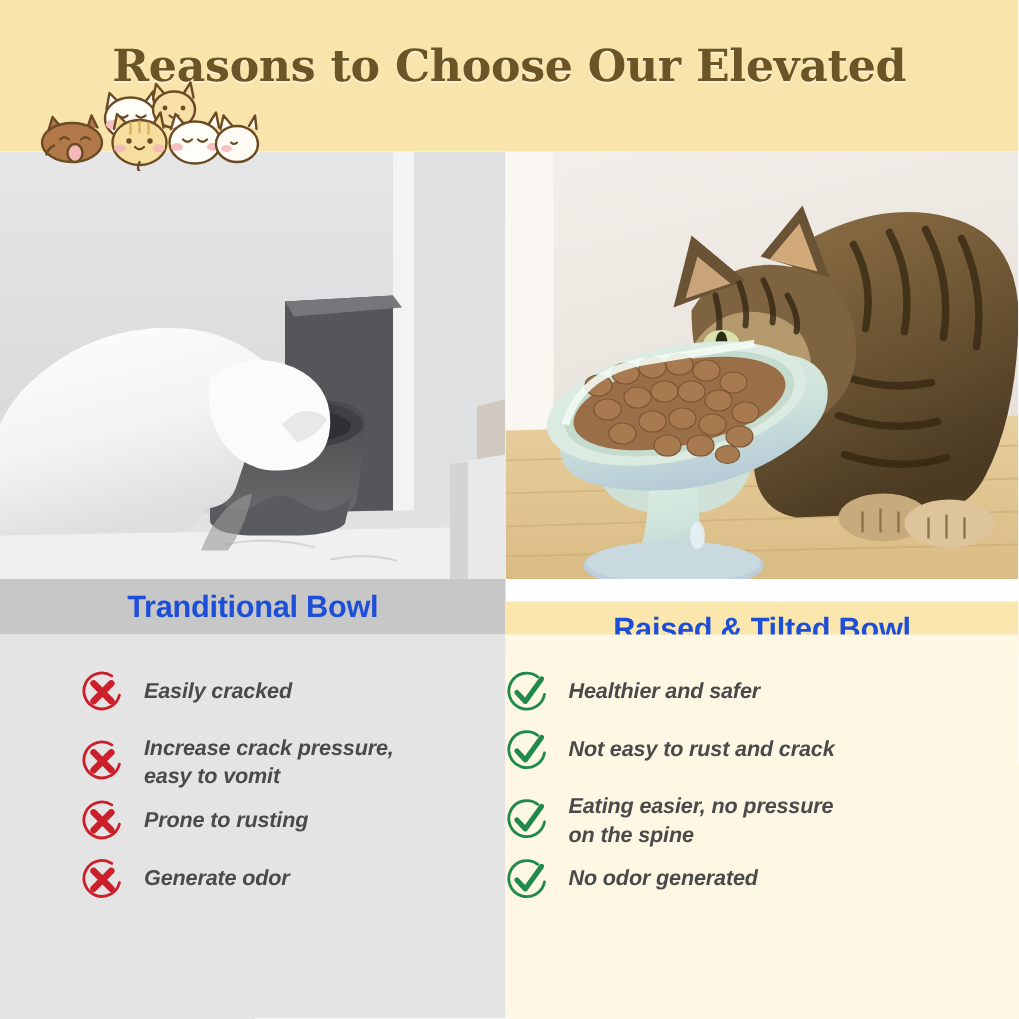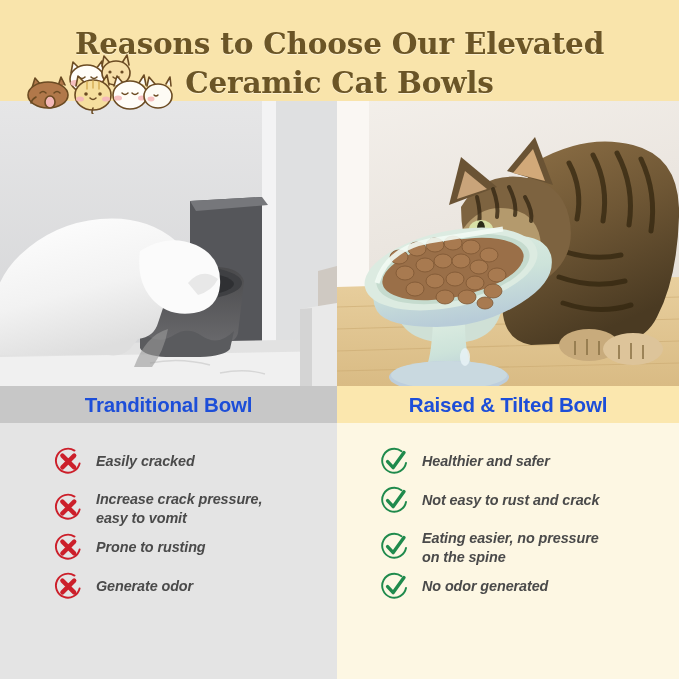--- a/index.html
+++ b/index.html
@@ -44,53 +44,52 @@
 
   
   .labels{position:absolute;left:0;top:386px;width:679px;height:37px;}
   .label{
     position:absolute;top:0;height:37px;
     display:flex;align-items:center;justify-content:center;
     font-size:20.5px;font-weight:bold;color:#1d4ed8;
     letter-spacing:-0.2px;
   }
   .label.left{left:0;width:337px;background:#c7c7c7;}
-  .label.right{left:337px;width:342px;background:#fbe7ae;}
+  .label.right{left:337px;width:342px;background:#fbe7ae;margin-top:15px;}
 
   
   .lists{position:absolute;left:0;top:423px;width:679px;height:256px;font-style:italic;}
   .list{position:absolute;top:0;height:256px;}
   .list.left{left:0;width:337px;background:#e4e4e4;}
   .list.right{left:337px;width:342px;background:#fdf7e3;}
 
   .items{position:absolute;left:0;top:28px;width:100%;}
   .item{display:flex;align-items:flex-start;margin-bottom:14px;}
   .list.left .item{padding-left:54px;}
-  .list.right .item{padding-left:43px;}
+  .list.right .item{}
   .icon{flex:0 0 auto;width:29px;height:29px;margin-right:13px;margin-top:-4px;}
   .icon svg{display:block;}
   .itxt{
     font-size:14.4px;font-weight:bold;color:#4a4a4a;
     line-height:19px;letter-spacing:-0.1px;
     padding-top:1px;
   }
   .list.left .item.two-line .itxt,
   .list.right .item.two-line .itxt{padding-top:0px;}
   .item.two-line{margin-bottom:9px;}
   .item.two-line .icon{margin-top:3px;}
 </style>
 </head>
 <body>
 
 <div class="page">
 
   <div class="header">
     <div class="title-block">
       <span class="title-line l1">Reasons to Choose Our Elevated</span>
-      <span class="title-line l2">Ceramic Cat Bowls</span>
     </div>
   </div>
 
   <div class="cats">
     <svg width="160" height="62" viewBox="0 0 160 62">
       <g stroke="#6b4b23" stroke-width="1.6" stroke-linejoin="round" stroke-linecap="round">
 
         <path d="M18 36 L21 26 L27 33 M44 34 L47 25 L51 33" fill="#b1784a"></path>
         <ellipse cx="34" cy="43" rx="20" ry="13" fill="#b1784a"></ellipse>
         <path d="M26 41 q3 -3 6 0 M40 41 q3 -3 6 0" fill="none" stroke="#6b4b23" stroke-width="1.5"></path>

